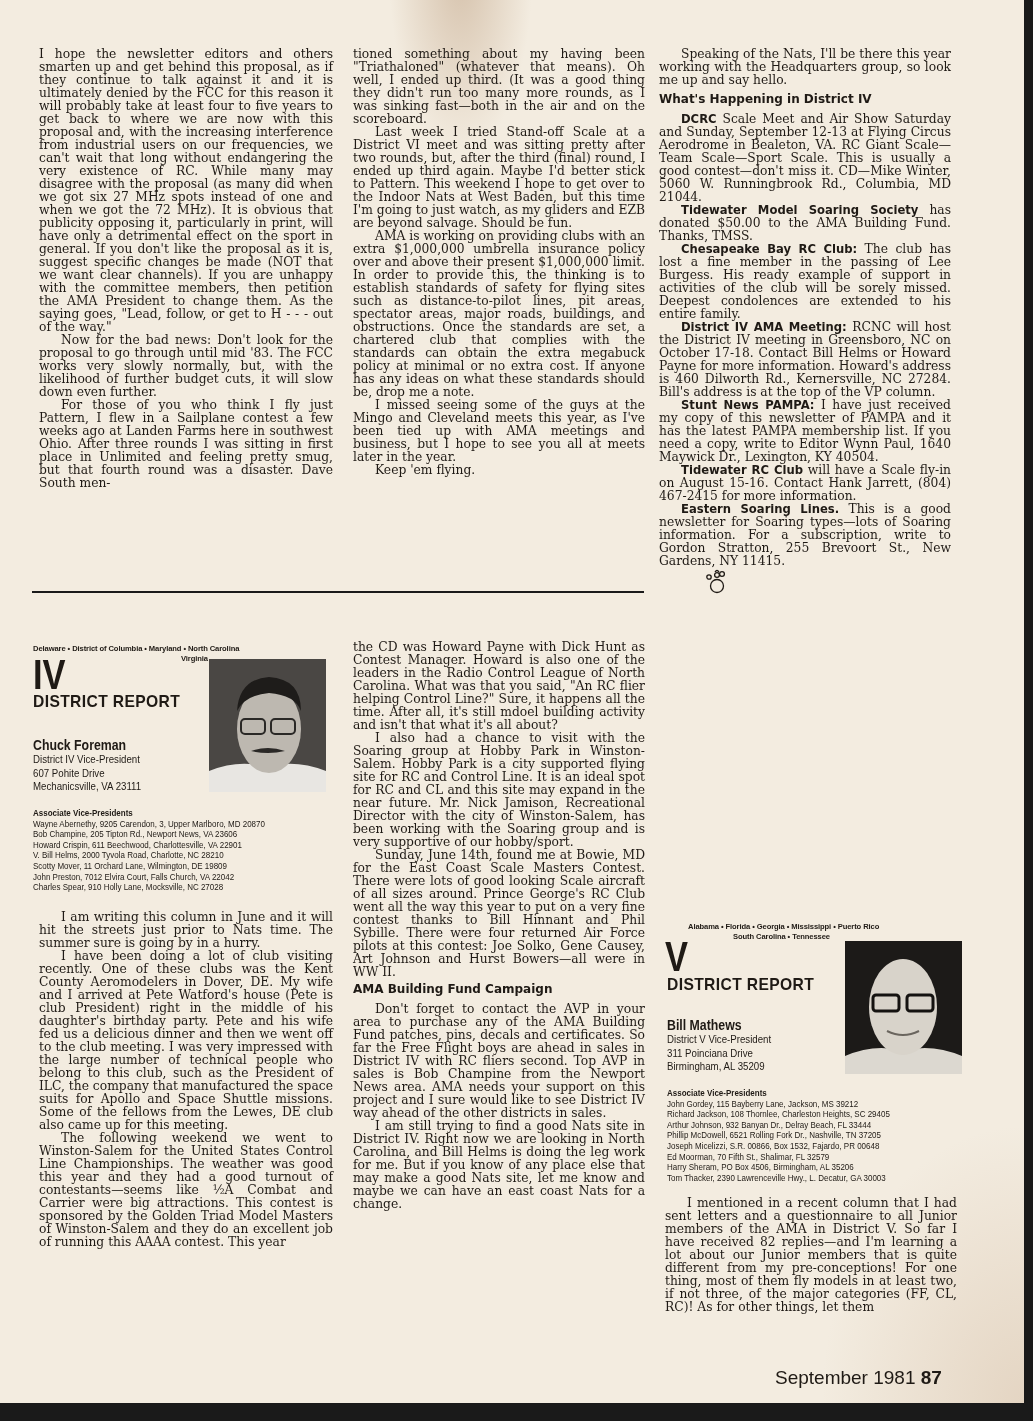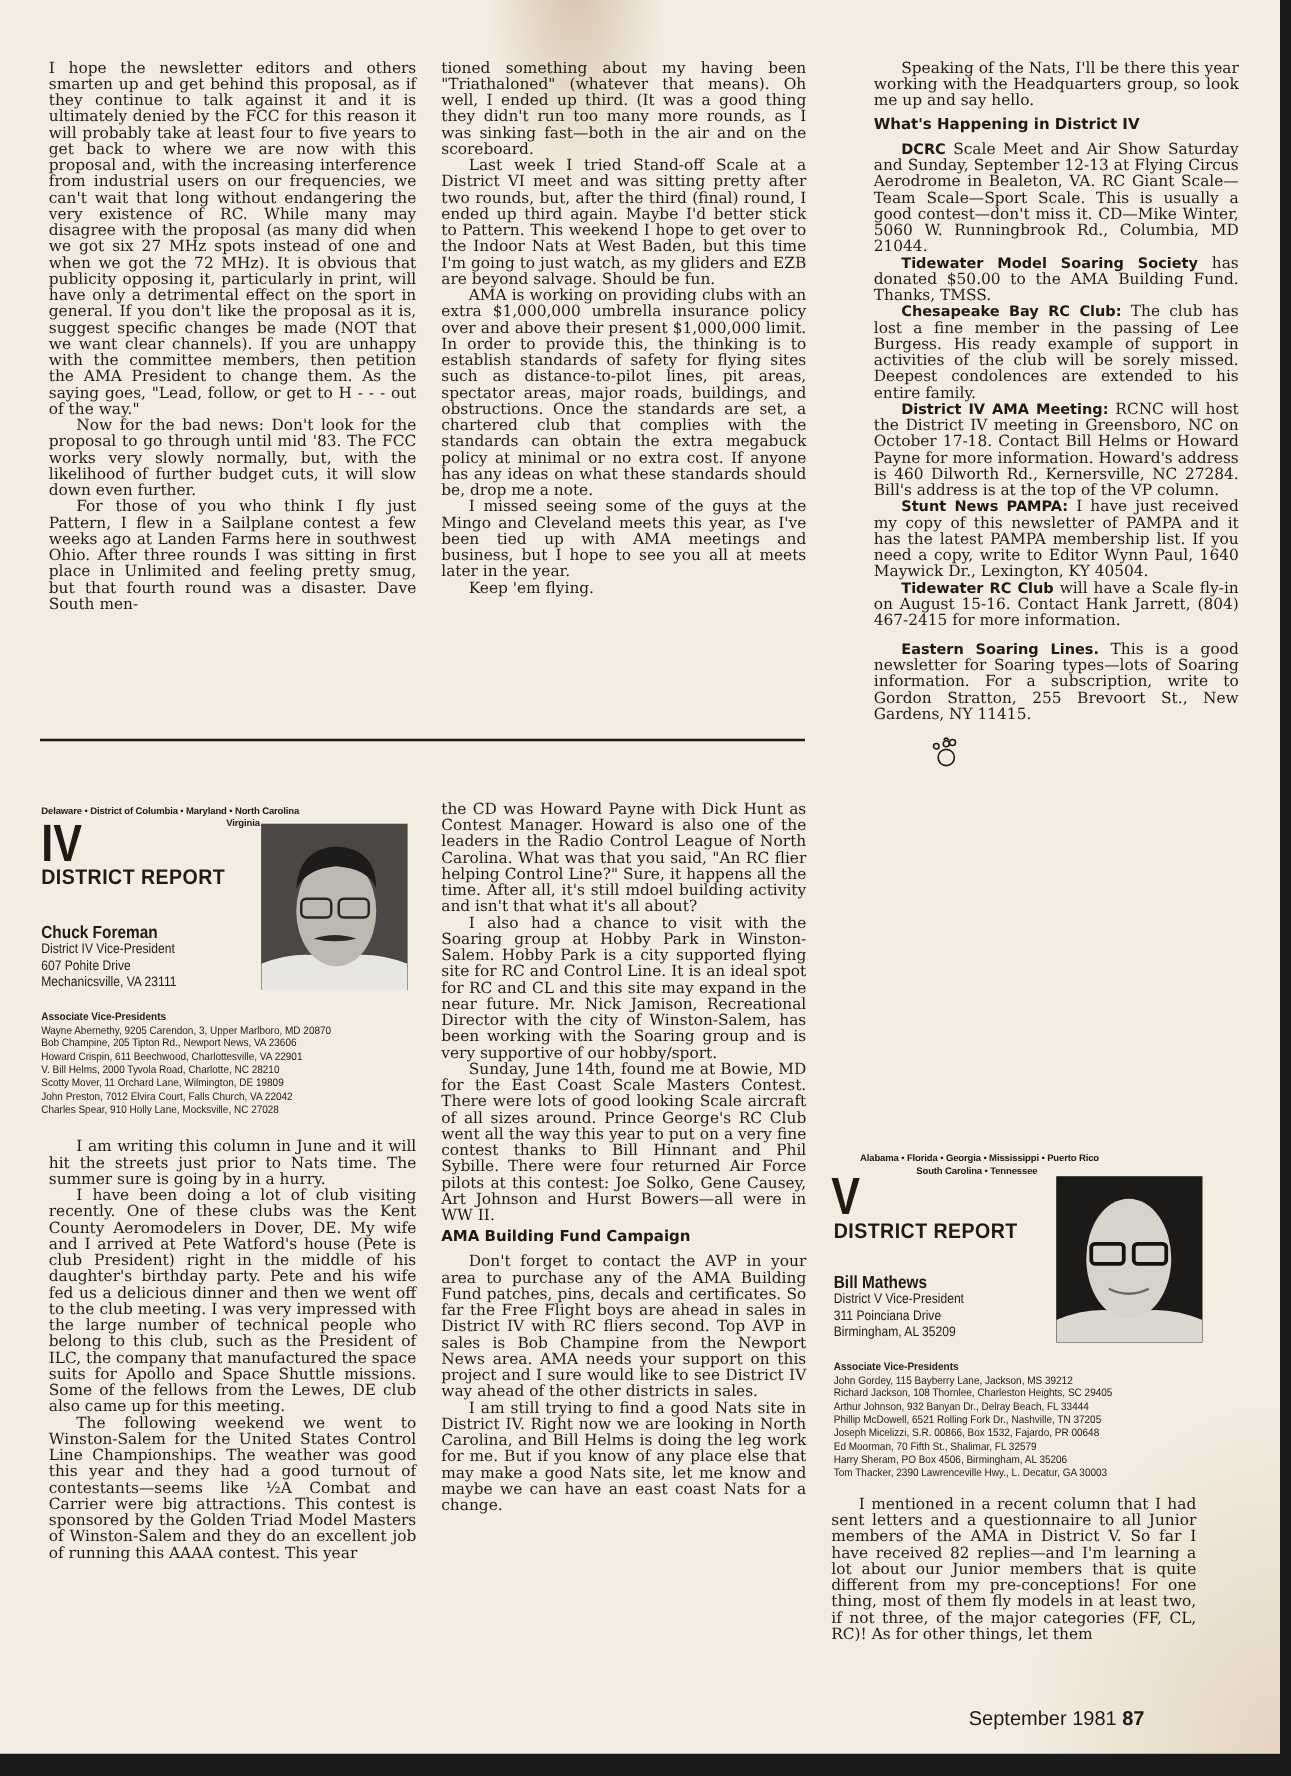--- a/index.html
+++ b/index.html
@@ -14,46 +14,46 @@
     width: 1024px; height: 1403px;
     background: #f3ece0;
     background-image:
       radial-gradient(ellipse at 45% -2%, rgba(190,160,130,0.55) 0, rgba(190,160,130,0) 9%),
       radial-gradient(ellipse at 100% 100%, rgba(200,170,140,0.35) 0, rgba(200,170,140,0) 14%);
     overflow: hidden;
   }
   .col { position: absolute; font-size: 12.3px; line-height: 13px; text-align: justify; }
   .col p { margin: 0; text-indent: 22px; }
   .col p.noindent { text-indent: 0; }
-  .col p.gap { margin-top: 10px; }
+  .col p.gap { margin-top: 0; }
   .col h3 {
     font-family: "DejaVu Sans", sans-serif; font-weight: bold; font-size: 12px;
     margin: 6px 0 7px 0; text-indent: 0;
   }
   .col b { font-family: "DejaVu Sans", sans-serif; font-size: 11.6px; }
   #c1 { left: 39px; top: 48px; width: 294px; }
   #c2 { left: 353px; top: 48px; width: 292px; }
-  #c3 { left: 699px; top: 48px; width: 292px; }
+  #c3 { left: 659px; top: 48px; width: 292px; }
   .rule { position: absolute; left: 32px; top: 591px; width: 612px; height: 2px; background: #1a1a1a; }
 
   .dr-states { position: absolute; font-family: "Liberation Sans", sans-serif; font-weight: bold; font-size: 7.6px; line-height: 10px; letter-spacing: -0.1px; }
   .dr-num { position: absolute; font-family: "Liberation Sans", sans-serif; font-weight: bold; font-size: 42px; line-height: 42px; transform: scaleX(0.82); transform-origin: left top; }
   .dr-title { position: absolute; font-family: "Liberation Sans", sans-serif; font-weight: bold; font-size: 17px; letter-spacing: 0.4px; transform: scaleX(0.92); transform-origin: left top; }
   .dr-person { position: absolute; font-family: "Liberation Sans", sans-serif; font-size: 11px; line-height: 13.5px; transform: scaleX(0.88); transform-origin: left top; white-space: nowrap; }
   .dr-person .name { font-weight: bold; font-size: 14px; line-height: 16px; }
   .avp { position: absolute; font-family: "Liberation Sans", sans-serif; font-size: 8.7px; line-height: 10.6px; white-space: nowrap; transform: scaleX(0.92); transform-origin: left top; }
   .avp .hd { font-weight: bold; }
   .photo { position: absolute; background: #3b3936; overflow: hidden; }
   .photo svg { width: 100%; height: 100%; display: block; }
 
   #d4-body { left: 39px; top: 911px; width: 294px; }
   #d4-c2 { left: 353px; top: 641px; width: 292px; }
   #d5-body { left: 665px; top: 1197px; width: 292px; }
 
-  .footer { position: absolute; left: 775px; top: 1367px; font-family: "Liberation Sans", sans-serif; font-size: 16px; }
+  .footer { position: absolute; left: 775px; top: 1367px; font-family: "Liberation Sans", sans-serif; font-size: 19px; }
   .footer .pg { font-weight: bold; }
   .sig { display: inline-block; vertical-align: middle; width: 28px; height: 26px; }
 </style>
 </head>
 <body>
 
 <div class="page">
 
   <div class="col" id="c1">
     <p class="noindent">I hope the newsletter editors and others smarten up and get behind this proposal, as if they continue to talk against it and it is ultimately denied by the FCC for this reason it will probably take at least four to five years to get back to where we are now with this proposal and, with the increasing interference from industrial users on our frequencies, we can't wait that long without endangering the very existence of RC. While many may disagree with the proposal (as many did when we got six 27 MHz spots instead of one and when we got the 72 MHz). It is obvious that publicity opposing it, particularly in print, will have only a detrimental effect on the sport in general. If you don't like the proposal as it is, suggest specific changes be made (NOT that we want clear channels). If you are unhappy with the committee members, then petition the AMA President to change them. As the saying goes, "Lead, follow, or get to H - - - out of the way."</p>

